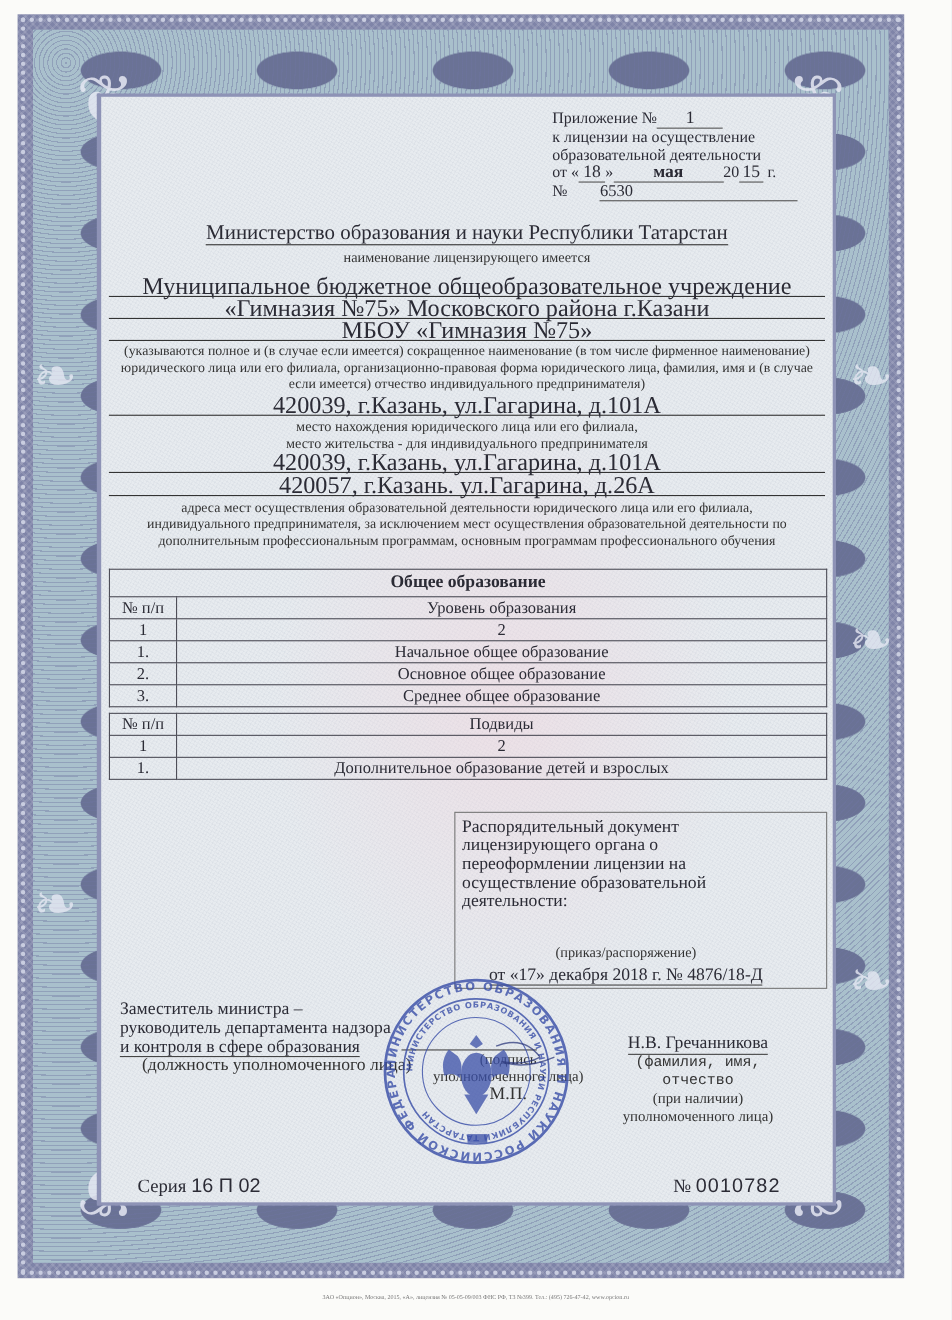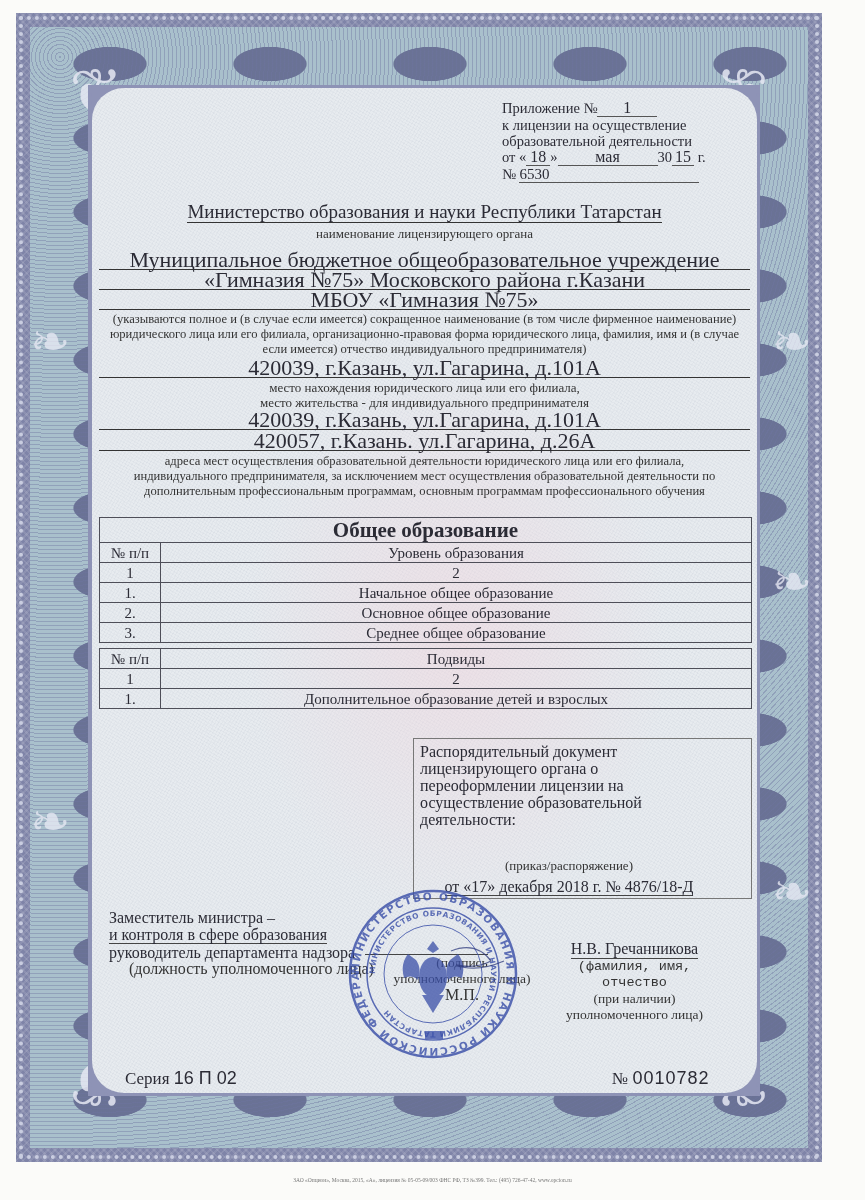--- a/index.html
+++ b/index.html
@@ -55,40 +55,39 @@
 
   
   .paper {
     position: absolute; left: 92px; top: 88px; width: 665px; height: 1005px;
     background:
       radial-gradient(ellipse 300px 400px at 55% 55%, rgba(240,214,222,0.55), transparent 70%),
       repeating-linear-gradient(30deg, rgba(150,160,180,0.07) 0 1px, transparent 1px 3px),
       repeating-linear-gradient(-60deg, rgba(150,160,180,0.07) 0 1px, transparent 1px 3px),
       #e7ebef;
     box-sizing: border-box;
-    border-radius: 32px;
   }
   .abs { position: absolute; }
   .center { text-align: center; }
 
   
   .appendix { left: 410px; top: 12px; width: 250px; font-size: 14.5px; line-height: 16px; }
   .uline { display: inline-block; border-bottom: 1px solid #555; text-align: center; font-size: 16px; }
 
   .org-title { left: 0; top: 113px; width: 665px; font-size: 19px; }
   .org-title span { border-bottom: 1px solid #333; }
   .caption { font-size: 13px; line-height: 15px; color: #333; }
   .filled { font-size: 22px; line-height: 19px; border-bottom: 1px solid #333; }
   .line-block { left: 7px; width: 651px; }
 
   
   table.lic { border-collapse: collapse; width: 653px; position: absolute; left: 7px; font-size: 15px; }
   table.lic td { border: 1px solid #4e4e58; padding: 0 2px; height: 19px; line-height: 18px; text-align: center; }
   table.lic td.num { width: 56px; }
-  table.lic td.head { font-weight: bold; font-size: 21px; height: 24px; }
+  table.lic td.head { font-weight: bold; font-size: 16px; height: 24px; }
 
   
   .order-box { position: absolute; top: 650px; height: 161px; border: 1px solid #777; box-sizing: border-box; font-size: 16px; line-height: 17px; padding: 4px 6px; }
   .sig-line { display: inline-block; border-bottom: 1px solid #444; }
 
   
   .stamp { position: absolute; left: 346px; top: 889px; width: 175px; height: 170px; }
 
   .series { font-size: 17px; }
   .series b { font-family: "Liberation Sans", "DejaVu Sans", sans-serif; font-weight: normal; font-size: 18px; }
@@ -114,33 +113,33 @@
 
 <div class="paper">
 
   <div class="abs appendix">
     <div>
       <span>Приложение №</span><span class="uline" style="width:60px;">1</span>
     </div>
     <div>к лицензии на осуществление</div>
     <div>образовательной деятельности</div>
     <div>
-      <span>от «</span><span class="uline" style="width:24px;">18</span><span>»</span><span class="uline" style="width:100px;">мая</span><span>30</span><span class="uline" style="width:22px;">15</span>
+      <span>от «</span><span class="uline" style="width:24px;">18</span><span>»</span><span class="uline" style="width:100px;font-weight:bold;">мая</span><span>20</span><span class="uline" style="width:22px;">15</span>
       <span>г.</span>
     </div>
     <div>
       <span>№</span>
-      <span class="uline" style="width:180px; text-align:left; font-size:15px;">6530</span>
+      <span class="uline" style="width:180px; text-align:left; font-size:15px;margin-left:26px;">6530</span>
     </div>
   </div>
 
   <div class="abs org-title center">
     <span>Министерство образования и науки Республики Татарстан</span>
   </div>
-  <div class="abs center caption" style="left:0; top:138px; width:665px;">наименование лицензирующего органа</div>
+  <div class="abs center caption" style="left:0; top:138px; width:665px;">наименование лицензирующего имеется</div>
 
   <div class="abs center filled line-block" style="top:162px;">Муниципальное бюджетное общеобразовательное учреждение</div>
   <div class="abs center filled line-block" style="top:182px;">«Гимназия №75» Московского района г.Казани</div>
   <div class="abs center filled line-block" style="top:202px;">МБОУ «Гимназия №75»</div>
   <div class="abs center caption line-block" style="top:224px; font-size:12.6px;">(указываются полное и (в случае если имеется) сокращенное наименование (в том числе фирменное наименование) юридического лица или его филиала, организационно-правовая форма юридического лица, фамилия, имя и (в случае если имеется) отчество индивидуального предпринимателя)</div>
 
   <div class="abs center filled line-block" style="top:270px;">420039, г.Казань, ул.Гагарина, д.101А</div>
   <div class="abs center caption line-block" style="top:292px;">место нахождения юридического лица или его филиала,</div>
   <div class="abs center caption line-block" style="top:307px;">место жительства - для индивидуального предпринимателя</div>
 
@@ -196,22 +195,22 @@
   <div class="order-box" style="left:321px; width:339px;">
     <div style="width:270px;">Распорядительный документ лицензирующего органа о переоформлении лицензии на осуществление образовательной деятельности:</div>
     <div class="center caption" style="position:absolute; left:16px; top:119px; width:278px;">(приказ/распоряжение)</div>
     <div class="center" style="position:absolute; left:16px; top:139px; width:278px;">
       <span class="sig-line">от «17» декабря 2018 г. № 4876/18-Д</span>
     </div>
   </div>
 
   <div class="abs" style="left:17px; top:821px; font-size:16px; line-height:17px;">
     <div>Заместитель министра –</div>
+    <div>руководитель департамента надзора</div>
     <div><span class="sig-line">и контроля в сфере образования</span></div>
-    <div>руководитель департамента надзора</div>
     <div class="caption" style="padding-left:20px; font-size:16px;font-family:Liberation Serif, serif;">(должность уполномоченного лица)</div>
   </div>
 
   <div class="abs" style="left:273px; top:866px; width:123px; border-bottom:1px solid #444;"></div>
   <div class="abs center caption" style="left:280px; top:867px; width:180px; font-size:13.5px; line-height:16px;">
     <div>(подпись</div>
     <div>уполномоченного лица)</div>
     <div style="font-size:16px;">М.П.</div>
   </div>
 

